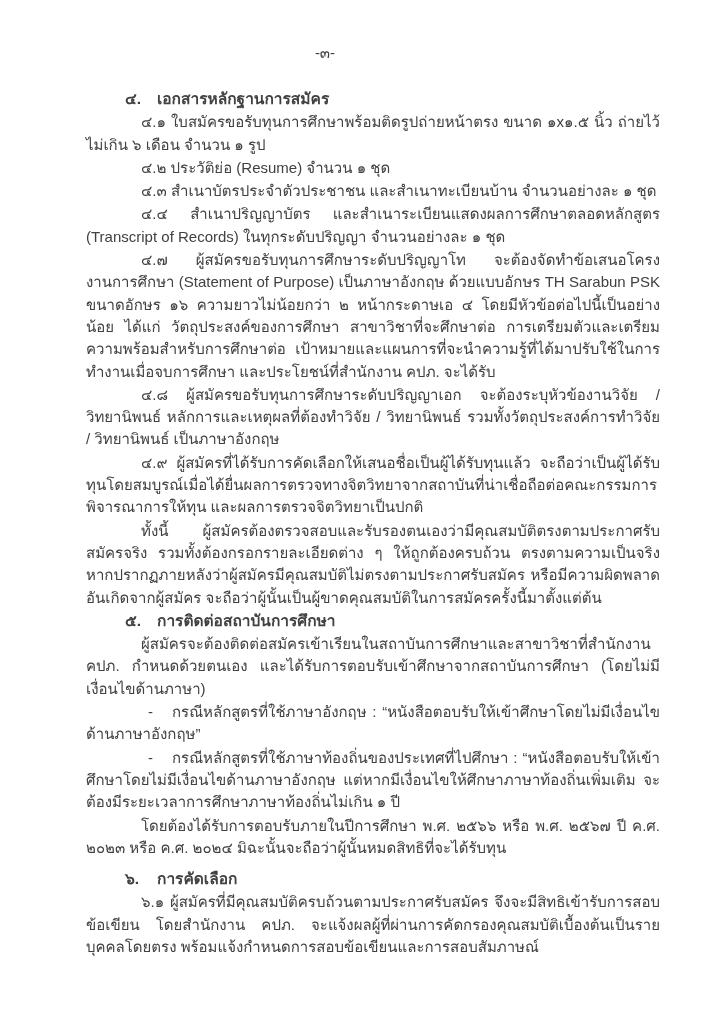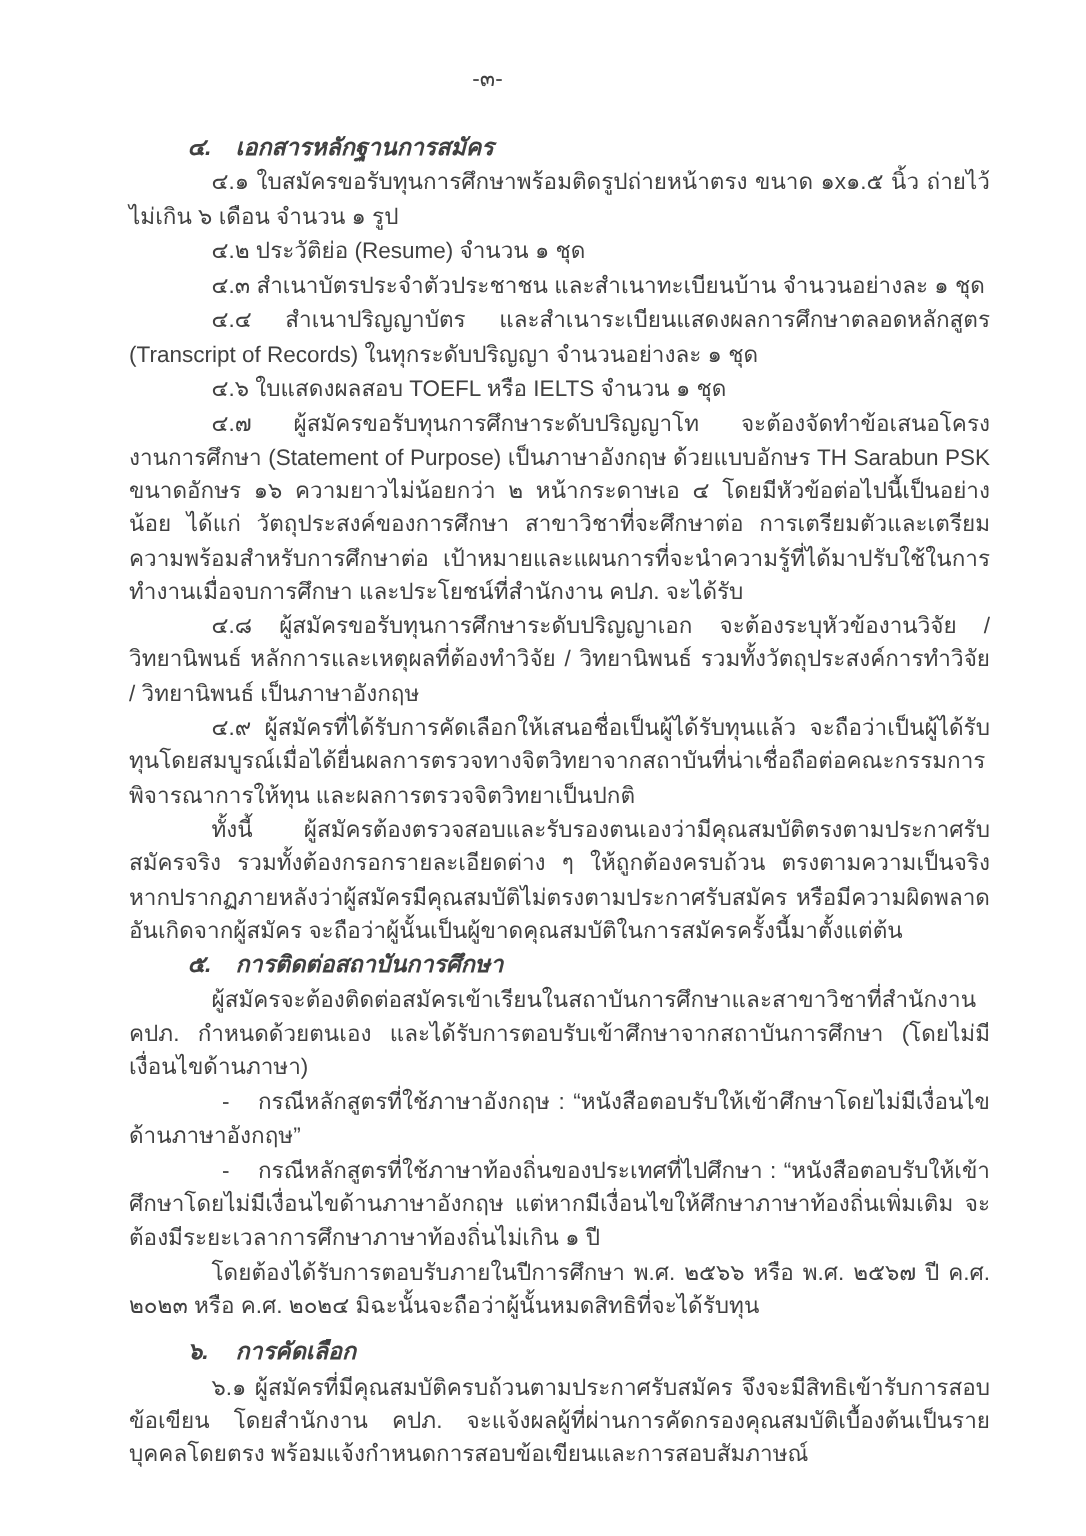--- a/index.html
+++ b/index.html
@@ -29,21 +29,20 @@
     position: absolute;
     left: 85px;
     top: 64px;
     width: 576px;
   }
   h2.heading {
     font-size: 15.5px;
     font-weight: bold;
     margin: 0 0 0 40px;
     line-height: 22.3px;
-    font-style: italic;
   }
   h2.mt-4 { margin-top: 24px; }
   h2.mt-5 { margin-top: 0; }
   h2.mt-6 { margin-top: 9px; }
   .h-num {
     display: inline-block;
     width: 32px;
   }
   .para {
     margin: 1px;
@@ -68,21 +67,20 @@
   <div class="content">
 
     <section>
       <h2 class="heading mt-4">
         <span class="h-num">๔.</span><span class="h-title">เอกสารหลักฐานการสมัคร</span>
       </h2>
       <p class="para">๔.๑ ใบสมัครขอรับทุนการศึกษาพร้อมติดรูปถ่ายหน้าตรง ขนาด ๑x๑.๕ นิ้ว ถ่ายไว้ไม่เกิน ๖ เดือน จำนวน ๑ รูป</p>
       <p class="para">๔.๒ ประวัติย่อ (Resume) จำนวน ๑ ชุด</p>
       <p class="para">๔.๓ สำเนาบัตรประจำตัวประชาชน และสำเนาทะเบียนบ้าน จำนวนอย่างละ ๑ ชุด</p>
       <p class="para">๔.๔ สำเนาปริญญาบัตร และสำเนาระเบียนแสดงผลการศึกษาตลอดหลักสูตร (Transcript of Records) ในทุกระดับปริญญา จำนวนอย่างละ ๑ ชุด</p>
-      <p class="para">๔.๖ ใบแสดงผลสอบ TOEFL หรือ IELTS จำนวน ๑ ชุด</p>
       <p class="para">๔.๗ ผู้สมัครขอรับทุนการศึกษาระดับปริญญาโท จะต้องจัดทำข้อเสนอโครงงานการศึกษา (Statement of Purpose) เป็นภาษาอังกฤษ ด้วยแบบอักษร TH Sarabun PSK ขนาดอักษร ๑๖ ความยาวไม่น้อยกว่า ๒ หน้ากระดาษเอ ๔ โดยมีหัวข้อต่อไปนี้เป็นอย่างน้อย ได้แก่ วัตถุประสงค์ของการศึกษา สาขาวิชาที่จะศึกษาต่อ การเตรียมตัวและเตรียมความพร้อมสำหรับการศึกษาต่อ เป้าหมายและแผนการที่จะนำความรู้ที่ได้มาปรับใช้ในการทำงานเมื่อจบการศึกษา และประโยชน์ที่สำนักงาน คปภ. จะได้รับ</p>
       <p class="para">๔.๘ ผู้สมัครขอรับทุนการศึกษาระดับปริญญาเอก จะต้องระบุหัวข้องานวิจัย / วิทยานิพนธ์ หลักการและเหตุผลที่ต้องทำวิจัย / วิทยานิพนธ์ รวมทั้งวัตถุประสงค์การทำวิจัย / วิทยานิพนธ์ เป็นภาษาอังกฤษ</p>
       <p class="para">๔.๙ ผู้สมัครที่ได้รับการคัดเลือกให้เสนอชื่อเป็นผู้ได้รับทุนแล้ว จะถือว่าเป็นผู้ได้รับทุนโดยสมบูรณ์เมื่อได้ยื่นผลการตรวจทางจิตวิทยาจากสถาบันที่น่าเชื่อถือต่อคณะกรรมการพิจารณาการให้ทุน และผลการตรวจจิตวิทยาเป็นปกติ</p>
       <p class="para">ทั้งนี้ ผู้สมัครต้องตรวจสอบและรับรองตนเองว่ามีคุณสมบัติตรงตามประกาศรับสมัครจริง รวมทั้งต้องกรอกรายละเอียดต่าง ๆ ให้ถูกต้องครบถ้วน ตรงตามความเป็นจริง หากปรากฏภายหลังว่าผู้สมัครมีคุณสมบัติไม่ตรงตามประกาศรับสมัคร หรือมีความผิดพลาดอันเกิดจากผู้สมัคร จะถือว่าผู้นั้นเป็นผู้ขาดคุณสมบัติในการสมัครครั้งนี้มาตั้งแต่ต้น</p>
     </section>
 
     <section>
       <h2 class="heading mt-5">
         <span class="h-num">๕.</span><span class="h-title">การติดต่อสถาบันการศึกษา</span>
       </h2>

